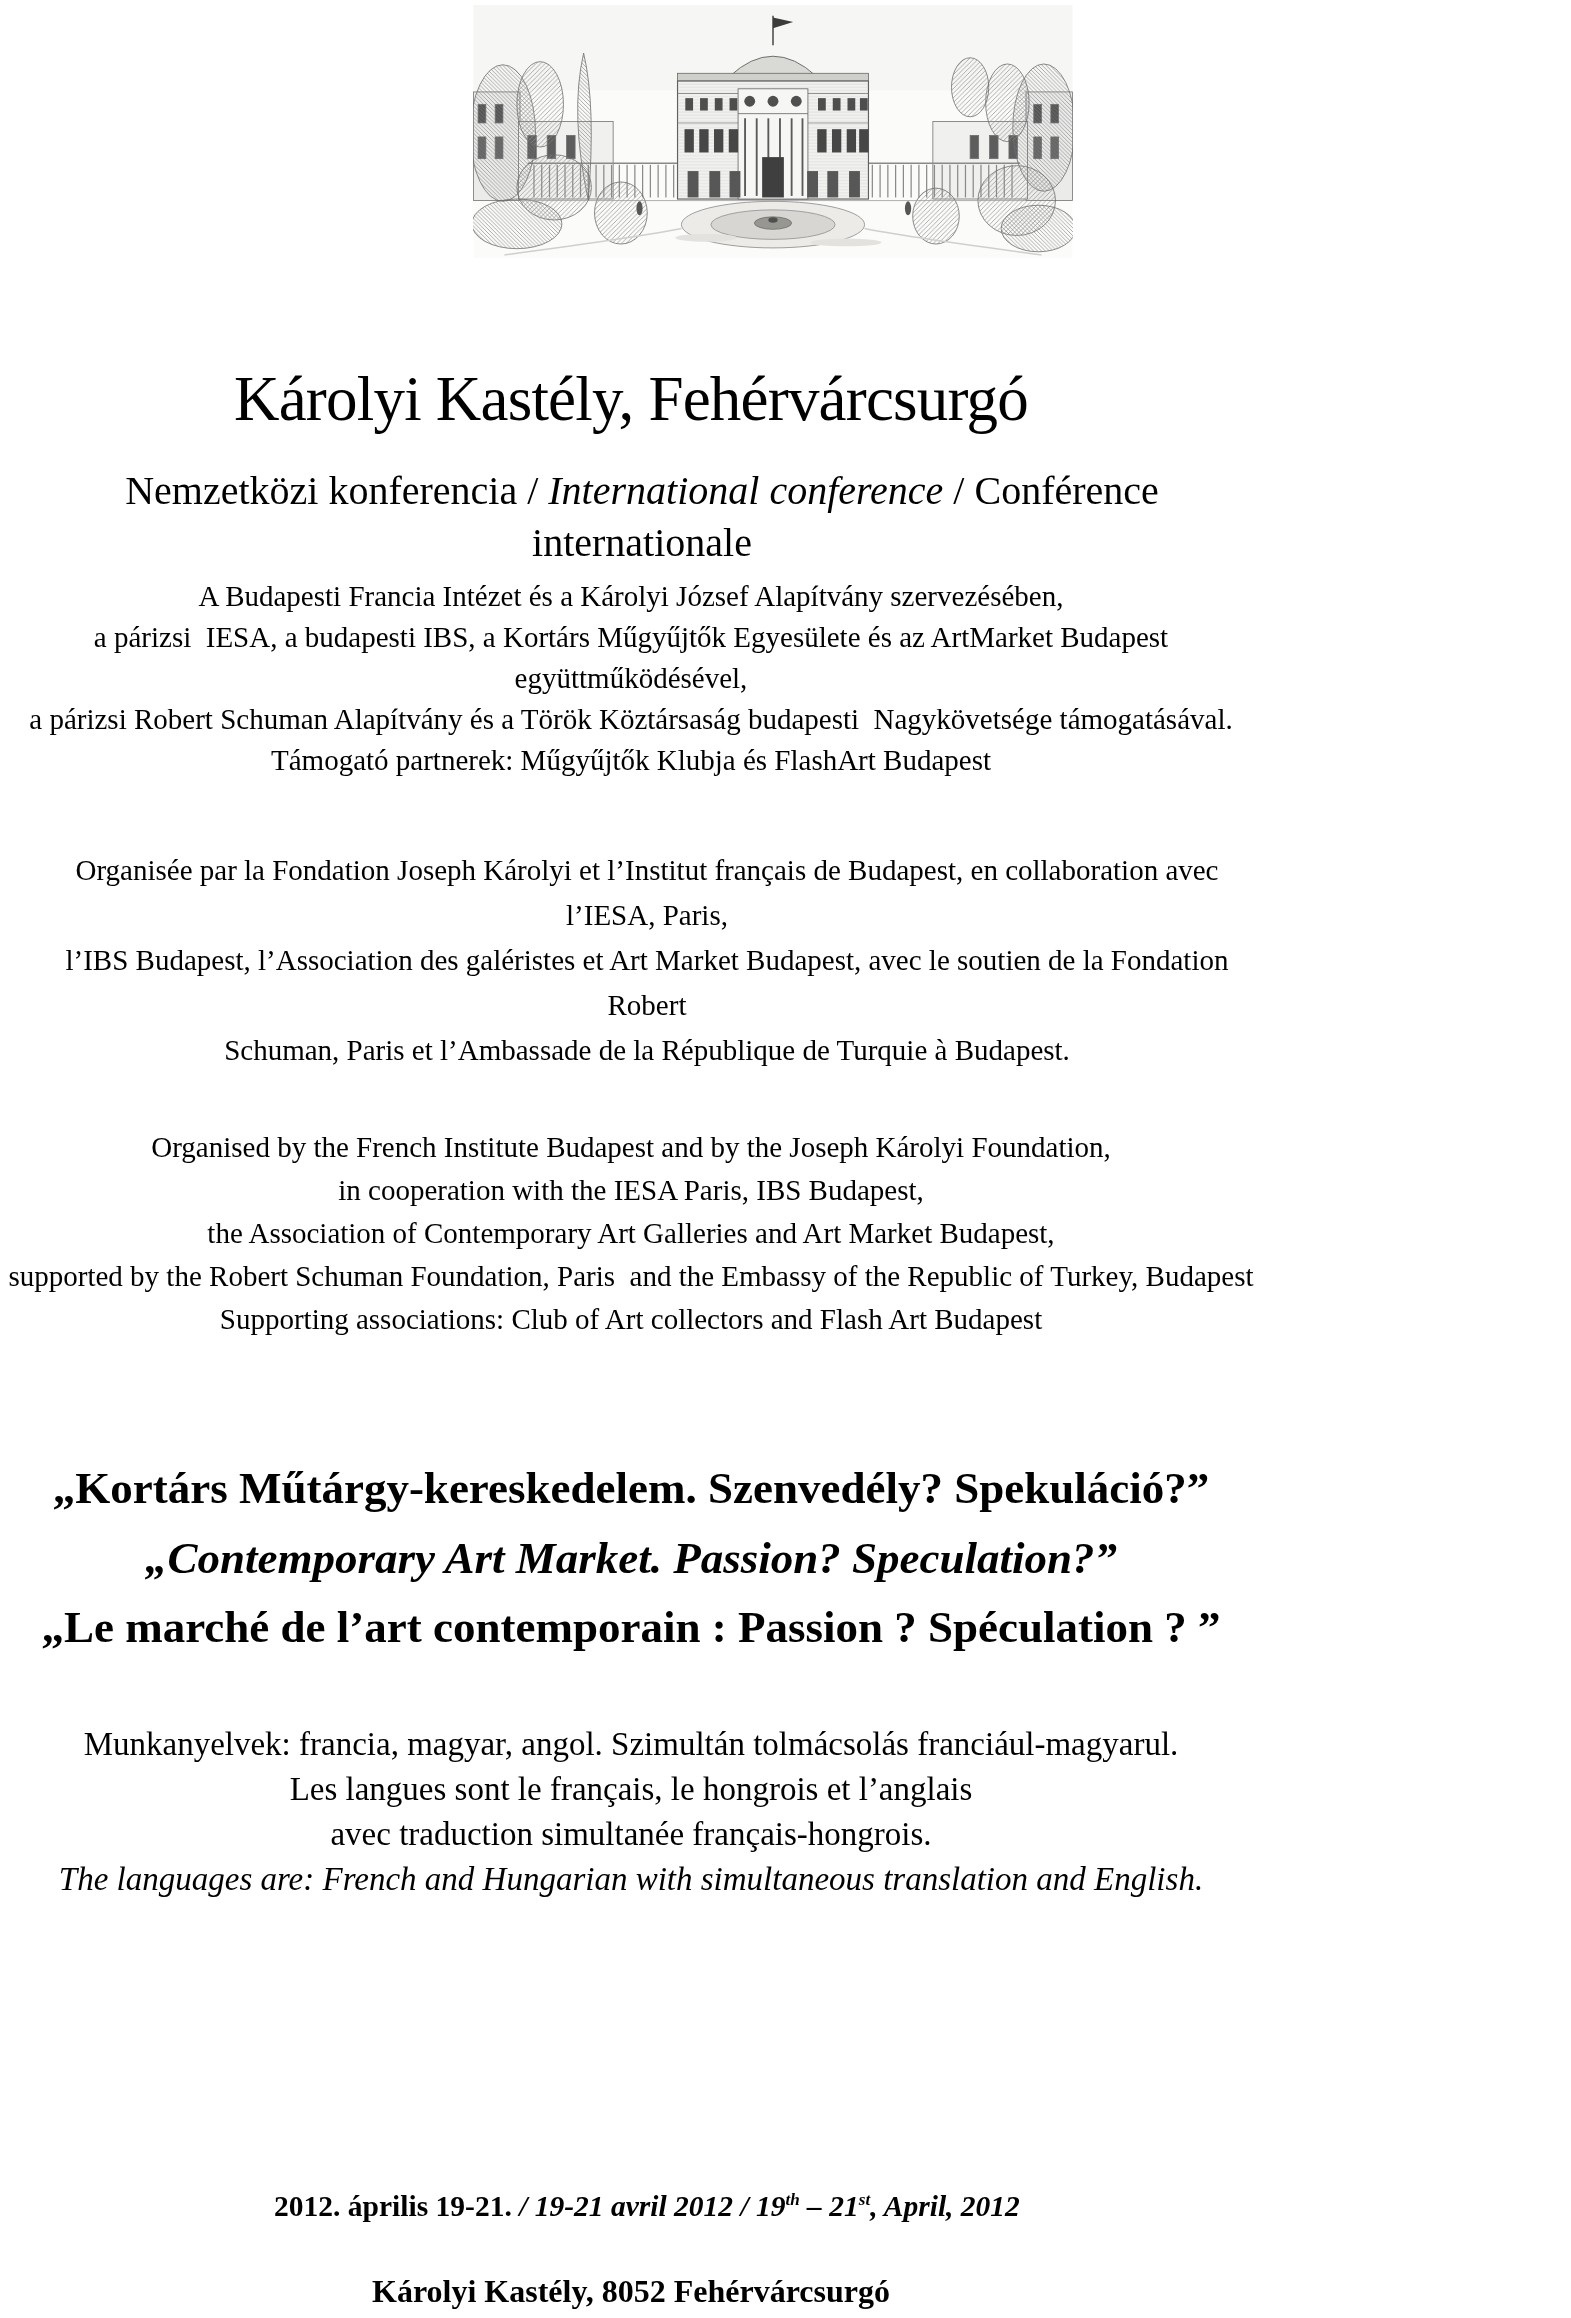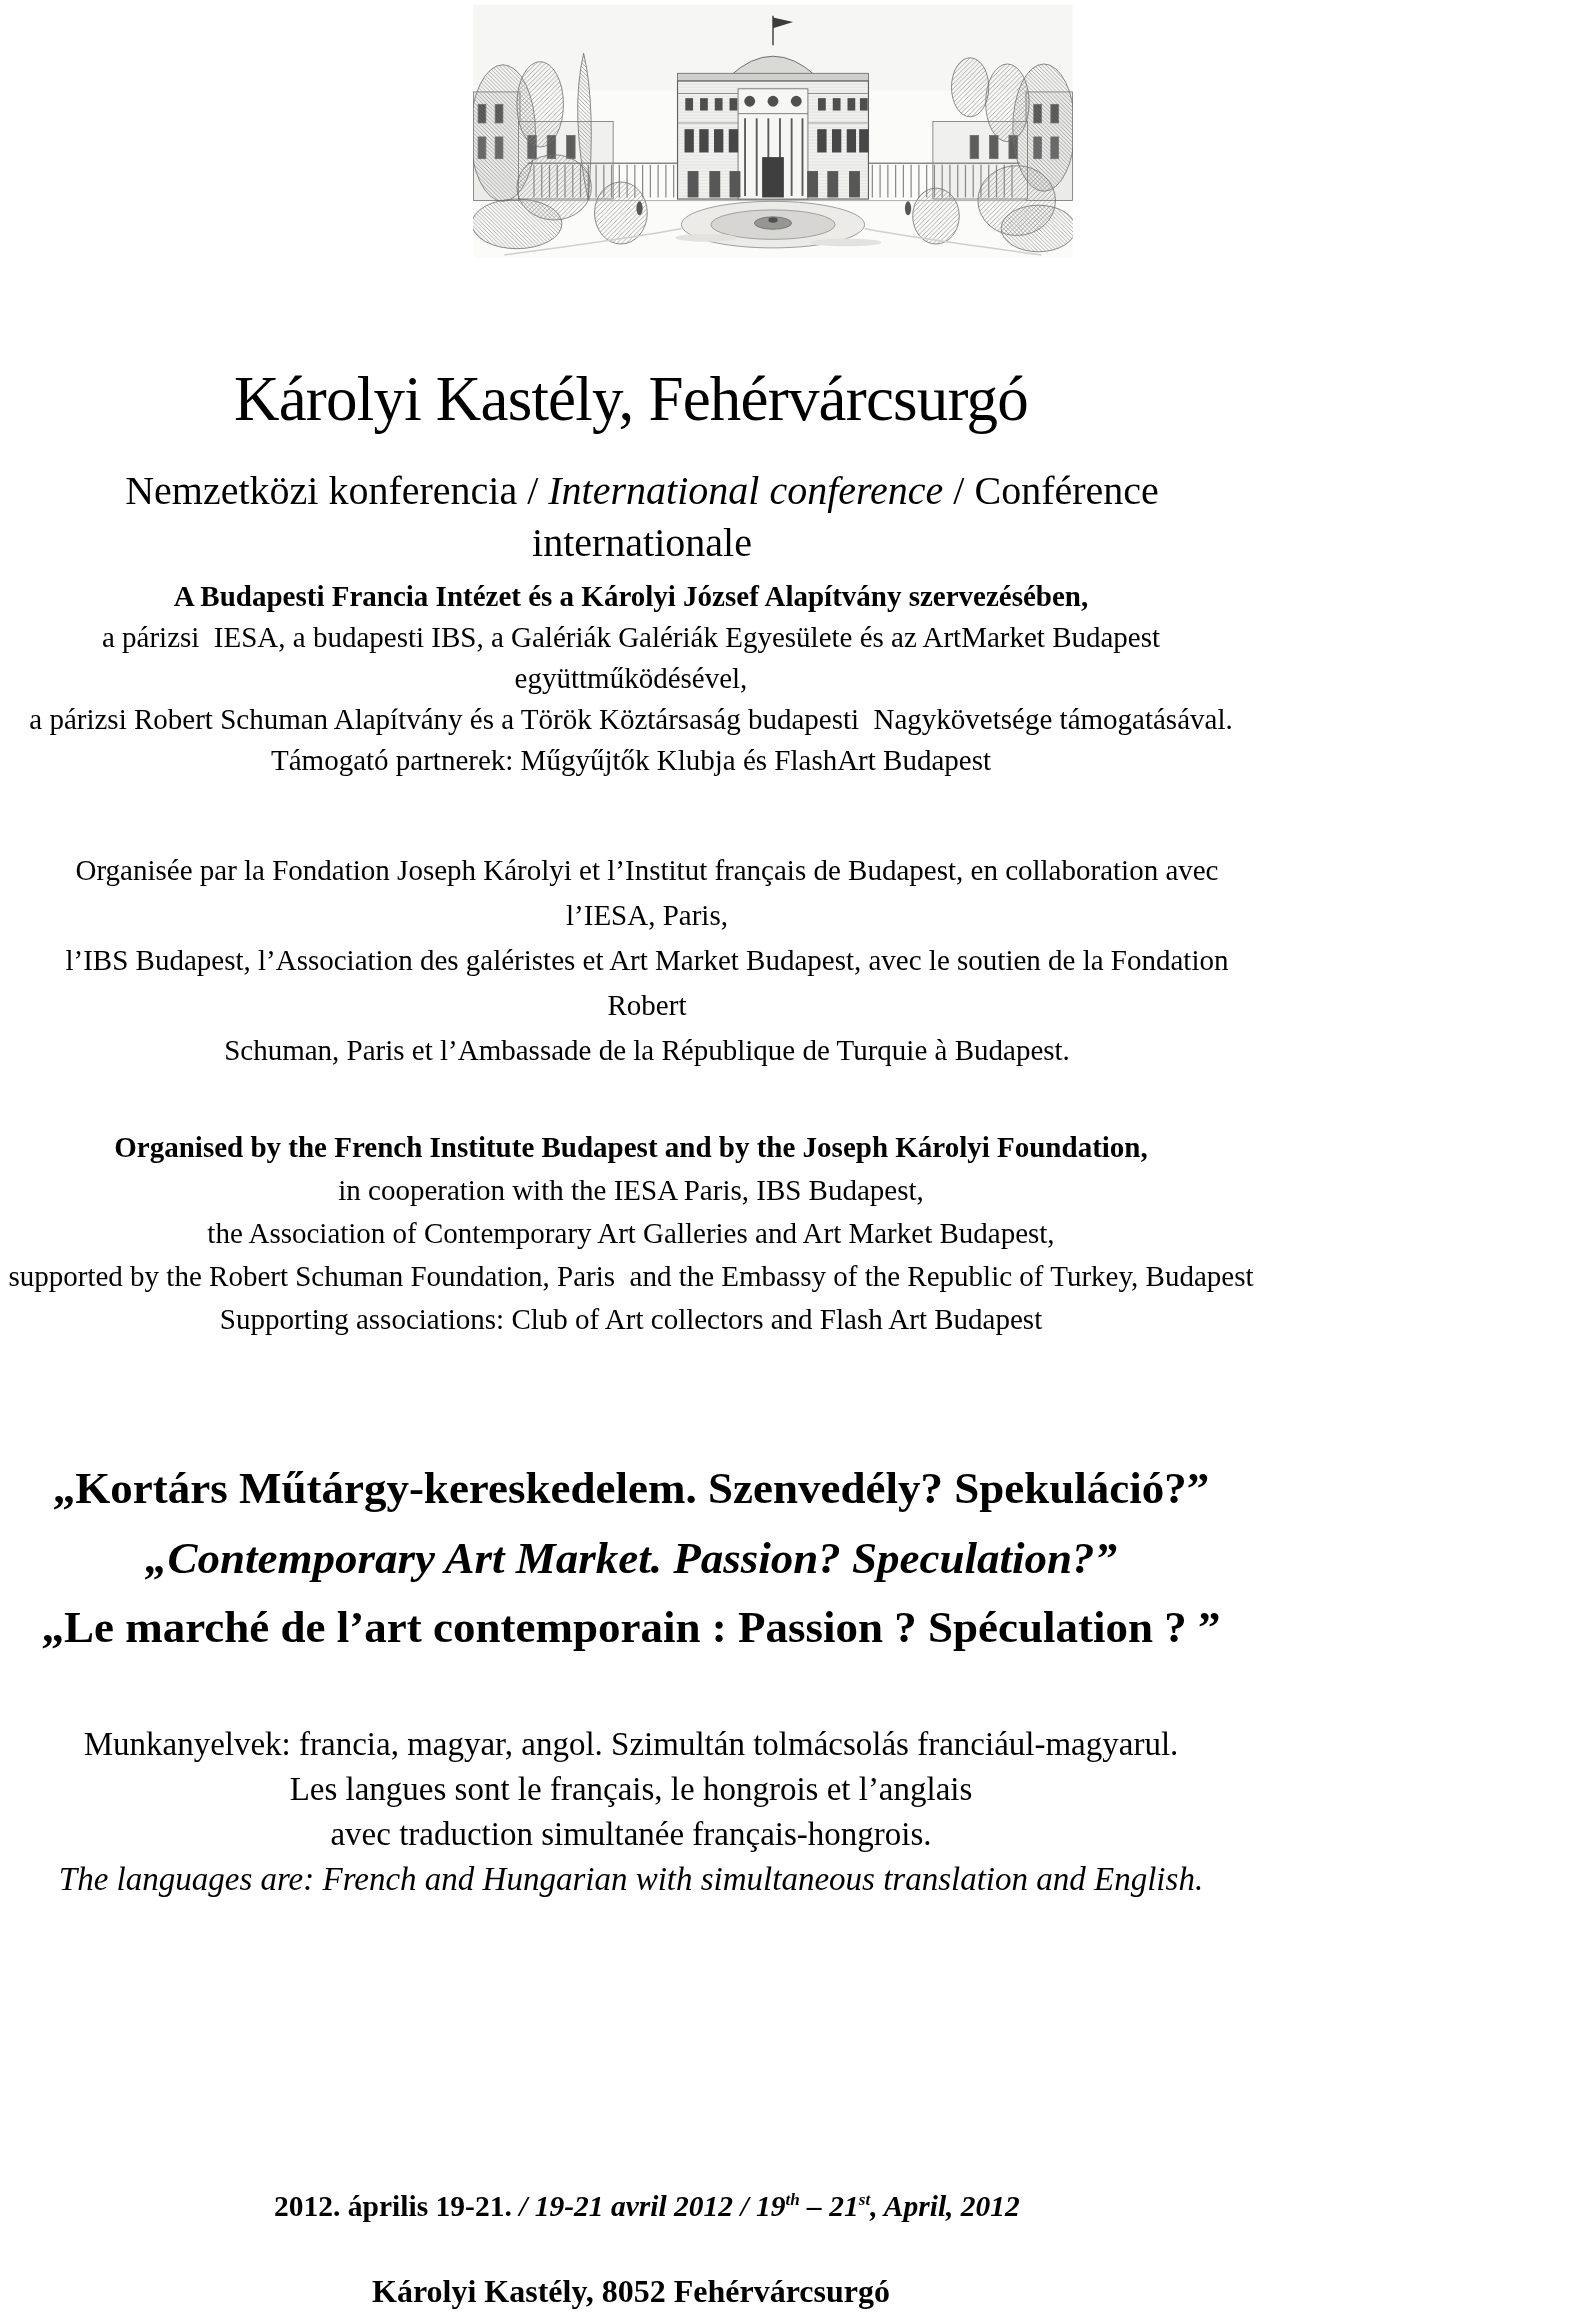--- a/index.html
+++ b/index.html
@@ -12,21 +12,21 @@
     font-family: "Liberation Serif", "DejaVu Serif", serif;
     overflow: hidden;
   }
   .abs-center {
     position: absolute;
     left: 0;
     right: 0;
     text-align: center;
   }
   .pre { white-space: pre-wrap; }
-  .b { font-weight: bold; }
+  .b { font-weight: normal; }
   .i { font-style: italic; }
 
   .engraving-wrap {
     position: absolute;
     top: 4.7px;
     left: 473px;
     width: 600px;
     height: 253px;
   }
   .engraving-wrap svg { display: block; width: 100%; height: 100%; }
@@ -229,21 +229,21 @@
       </g>
     </svg>
   </div>
 
   <div class="abs-center doc-title">Károlyi Kastély, Fehérvárcsurgó</div>
 
   <div class="abs-center doc-subtitle pre"><span>Nemzetközi konferencia / </span><span class="i">International conference</span><span> / Conférence internationale</span></div>
 
   <div class="abs-center hu-block">
     <div class="b pre">A Budapesti Francia Intézet és a Károlyi József Alapítvány szervezésében,</div>
-    <div class="pre">a párizsi  IESA, a budapesti IBS, a Galériák Galériák Egyesülete és az ArtMarket Budapest együttműködésével,</div>
+    <div class="pre">a párizsi  IESA, a budapesti IBS, a Kortárs Műgyűjtők Egyesülete és az ArtMarket Budapest együttműködésével,</div>
     <div class="pre">a párizsi Robert Schuman Alapítvány és a Török Köztársaság budapesti  Nagykövetsége támogatásával.</div>
     <div class="pre">Támogató partnerek: Műgyűjtők Klubja és FlashArt Budapest</div>
   </div>
 
   <div class="abs-center fr-block">
     <div class="pre">Organisée par la Fondation Joseph Károlyi et l’Institut français de Budapest, en collaboration avec l’IESA, Paris,</div>
     <div class="pre">l’IBS Budapest, l’Association des galéristes et Art Market Budapest, avec le soutien de la Fondation Robert</div>
     <div class="pre">Schuman, Paris et l’Ambassade de la République de Turquie à Budapest.</div>
   </div>
 

